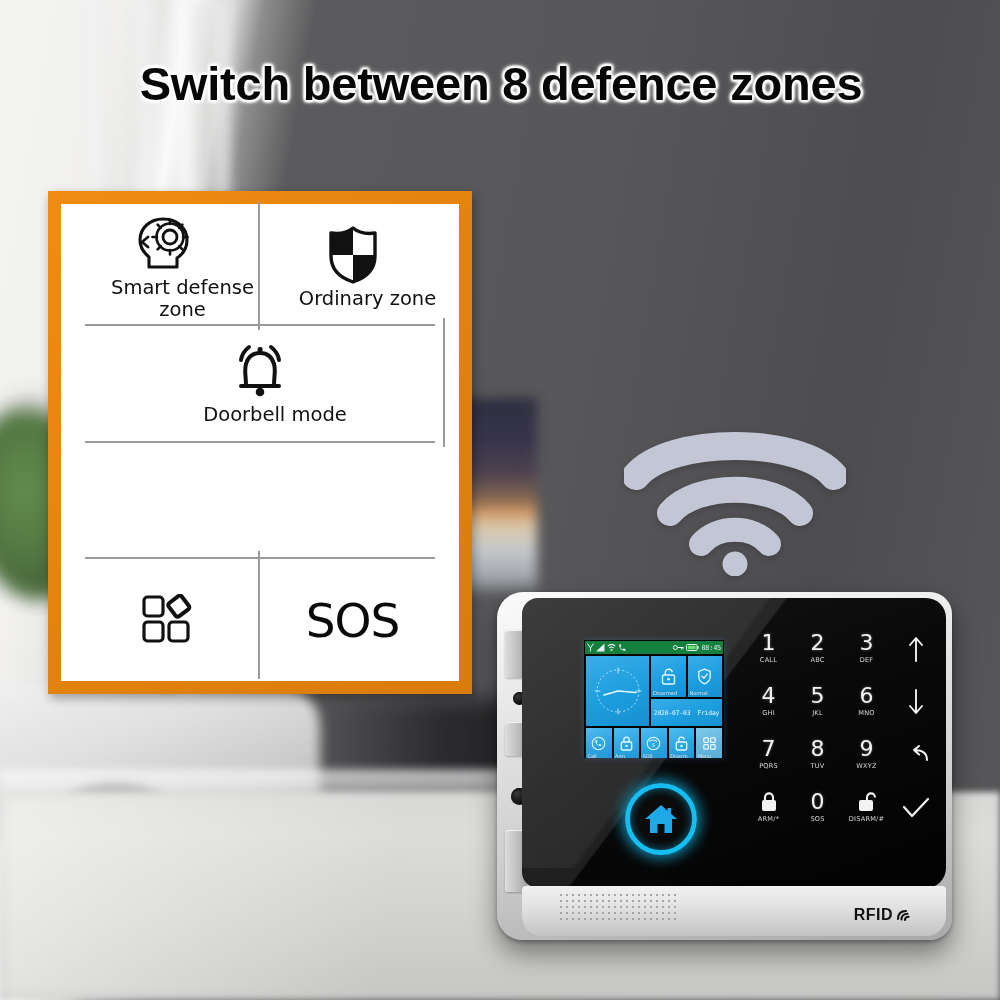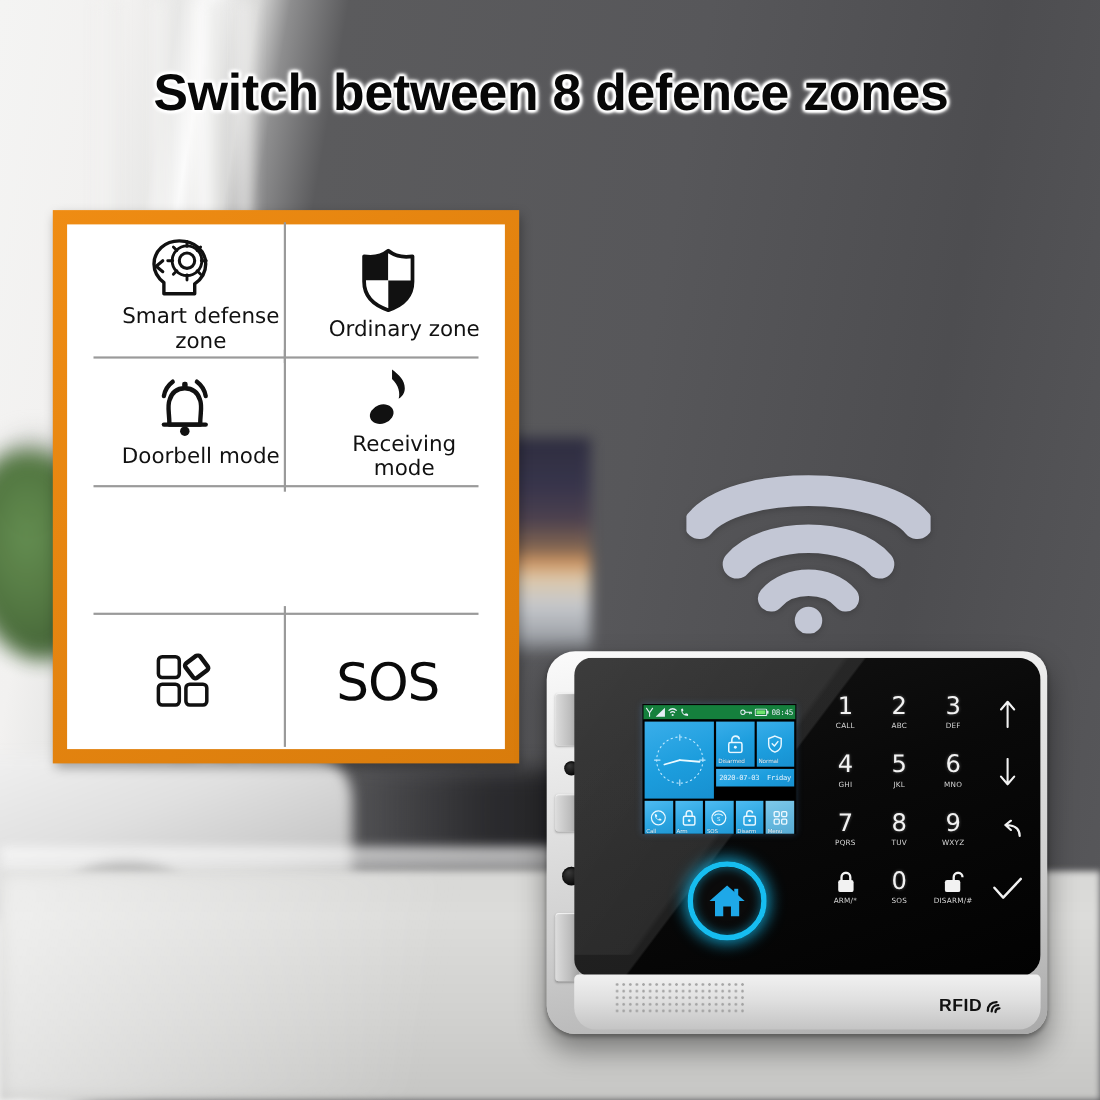--- a/index.html
+++ b/index.html
@@ -228,21 +228,21 @@
   .tile-clock { width: 63px; display:flex; align-items:center; justify-content:center; }
   .tile-col { display: flex; flex-direction: column; gap: 2px; flex: 1; }
   .tile-pair { display: flex; gap: 2px; height: 41px; }
   .tile-sm { flex: 1; position: relative; display: flex; align-items: center; justify-content: center; }
   .tile-label {
     position: absolute; left: 2px; bottom: 1px;
     font-size: 5.2px; color: #eaf6ff; font-family: "DejaVu Sans", sans-serif;
     letter-spacing: -.1px; text-shadow: 0 0 1px rgba(0,0,0,.4);
   }
   .tile-date {
-    height: 16px; display: flex; align-items: center; justify-content: center;
+    height: 27px; display: flex; align-items: center; justify-content: center;
     gap: 7px;
     font-size: 6.4px; color: #eaf6ff; font-family: "DejaVu Sans Mono", monospace;
     letter-spacing: -.2px;
   }
   .lcd-bottom { display: flex; gap: 2px; height: 31px; }
   .tile-btn {
     flex: 1; position: relative;
     background: linear-gradient(160deg,#4fbcf2 0%, #2aa4e0 60%, #2197d4 100%);
     display: flex; align-items: center; justify-content: center;
   }
@@ -360,29 +360,20 @@
                 <line x1="11" y1="44" x2="49" y2="44"></line>
                 <path d="M11 18 C12 12 15 8 19 5"></path>
                 <path d="M49 18 C48 12 45 8 41 5"></path>
               </g>
               <circle cx="30" cy="50" r="4.3" fill="#111"></circle>
               <rect x="27.6" y="5" width="5" height="6" rx="2" fill="#111"></rect>
             </svg>
           </div>
           <div class="cell-label">Doorbell mode</div>
         </div>
-        <div class="cell">
-          <div class="cell-icon">
-            <svg width="40" height="58" viewBox="0 0 40 58">
-              <ellipse cx="14" cy="45.5" rx="11" ry="8.6" fill="#111" transform="rotate(-20 14 45.5)"></ellipse>
-              <path d="M23.4 44.5 L23.4 5 C30 10 35 15 35 22 C35 27 32 30 29.4 31.5 C31 27 29.5 19 23.4 13.5" fill="#111"></path>
-            </svg>
-          </div>
-          <div class="cell-label">Receiving mode</div>
-        </div>
       </div>
 
       <div class="card-row">
       </div>
 
       <div class="card-row">
         <div class="cell left">
           <div class="cell-icon">
             <svg width="56" height="50" viewBox="0 0 56 50">
               <g fill="none" stroke="#111" stroke-width="3.2">

